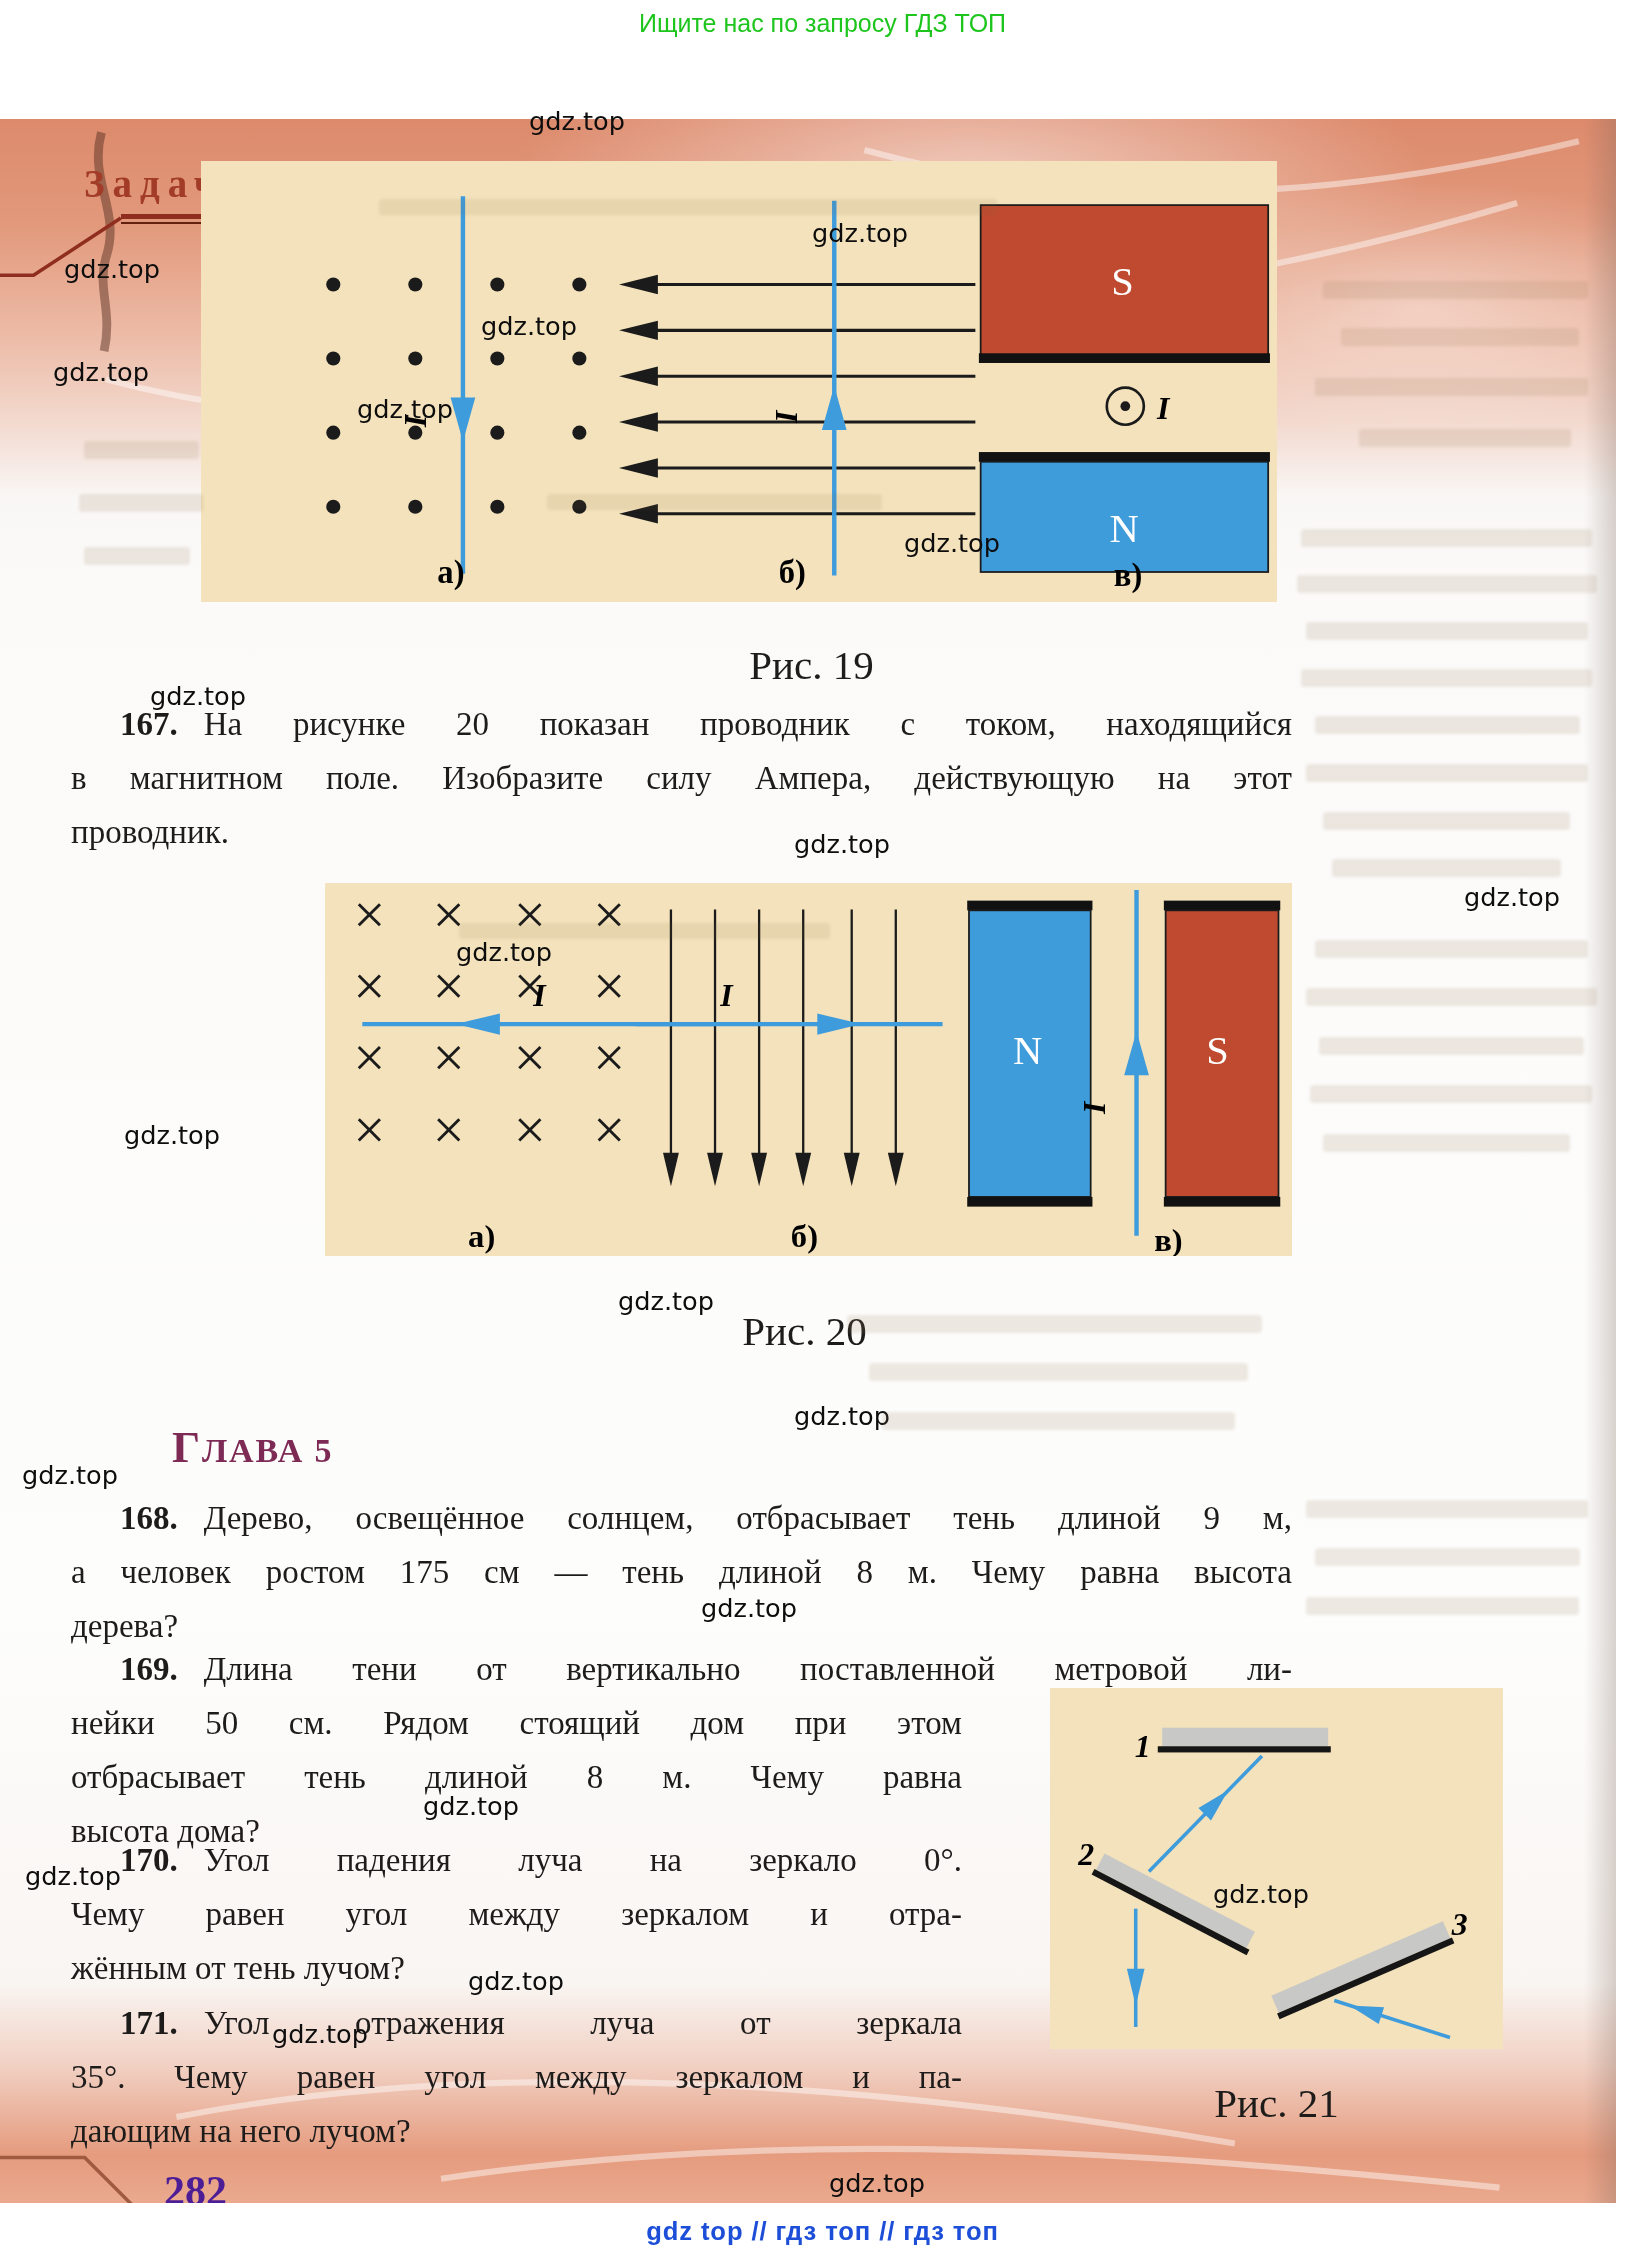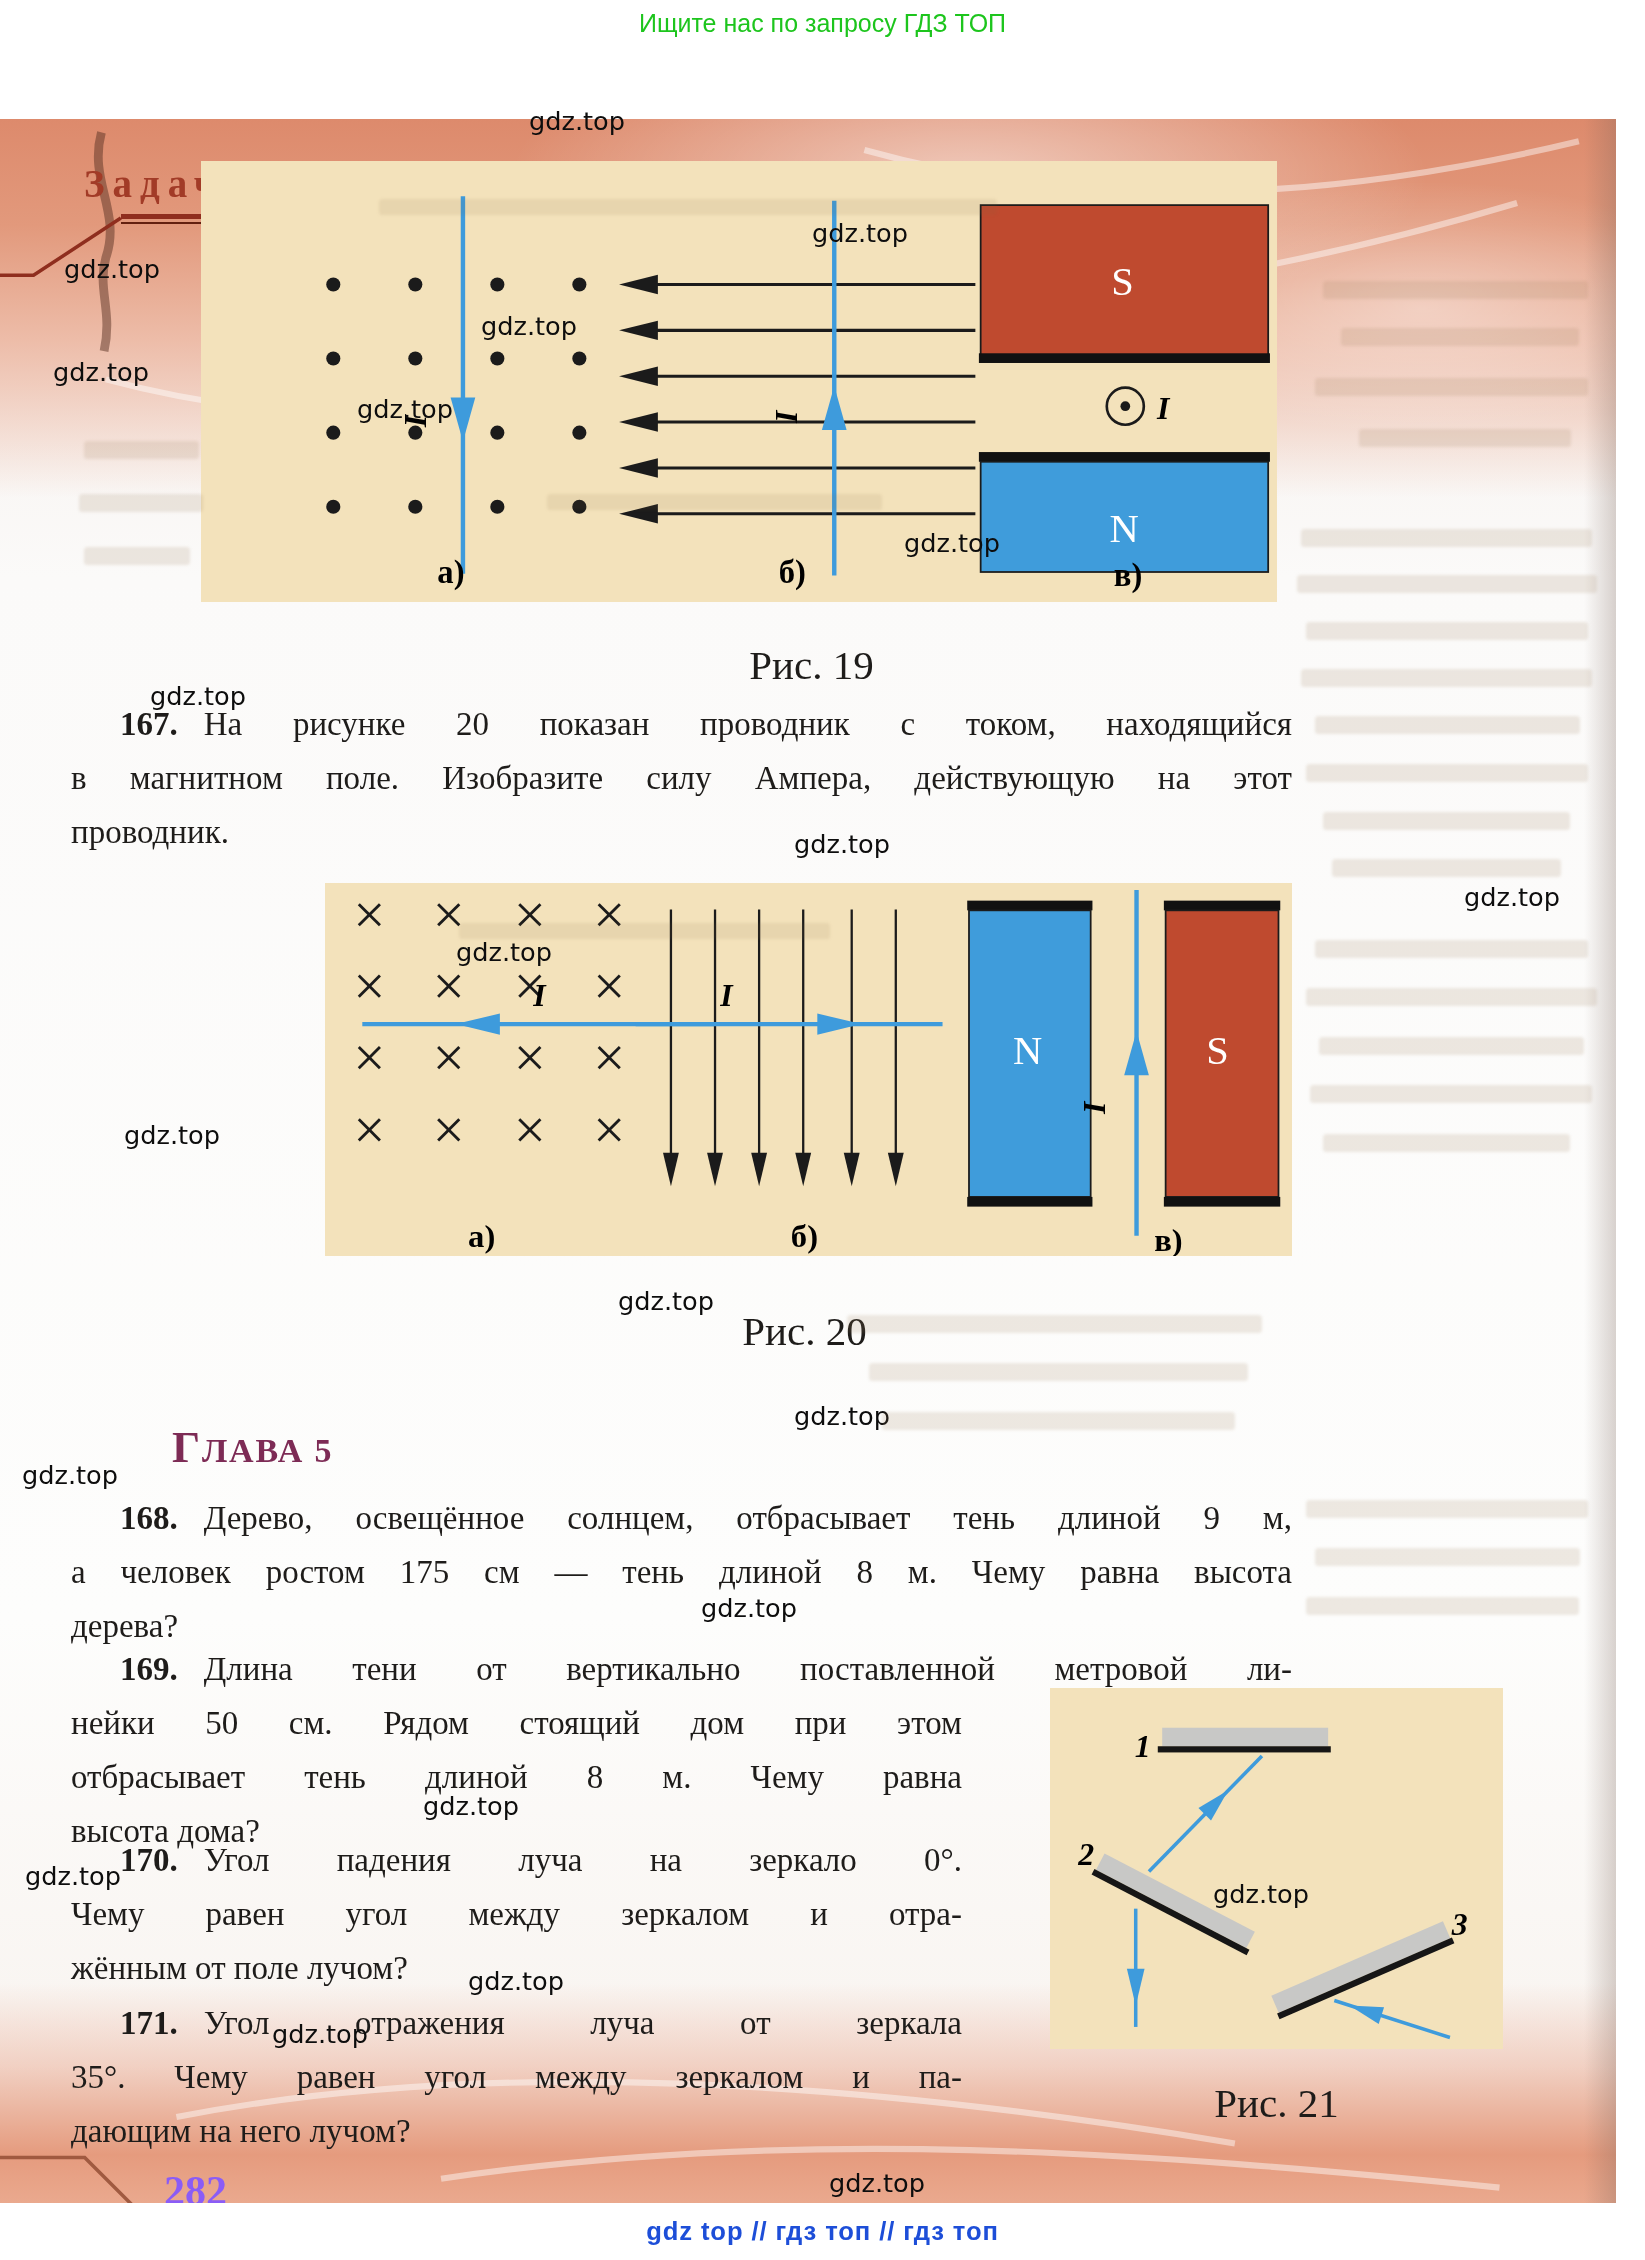--- a/index.html
+++ b/index.html
@@ -36,21 +36,21 @@
   
   .caption{font-size:41px;text-align:center;width:265px;}
   .prob{font-size:33px;line-height:54px;}
   .pline{white-space:nowrap;}
   .pjust{text-align:justify;text-align-last:justify;-moz-text-align-last:justify;white-space:normal;height:54px;overflow:hidden;}
   .pnum{font-weight:bold;margin-right:26px;}
   .pfirst{padding-left:49px;}
   .chapter{left:172px;top:1422px;font-size:34px;font-weight:bold;color:#7d2b55;letter-spacing:1.8px;}
   .chapter::first-letter{font-size:1.3em;}
   
-  .pagenum{left:164px;top:2167px;font-size:42px;font-weight:bold;color:#8b5cf6;}
+  .pagenum{left:164px;top:2167px;font-size:42px;font-weight:bold;color:#4c1d95;}
   
   .footer-band{left:0;top:2203px;width:1645px;height:57px;background:#ffffff;text-align:center;}
   .footer-band span{display:inline-block;margin-top:14px;font-family:"Liberation Sans",sans-serif;
        font-size:25.6px;font-weight:600;color:#1d4ed8;letter-spacing:0.9px;}
   
   .wm{position:absolute;font-family:"DejaVu Sans",sans-serif;font-size:25.6px;color:#0d0d0d;font-weight:500;text-align:right;}
   .ghost{position:absolute;background:rgba(156,125,88,.16);filter:blur(1.8px);border-radius:3.5px;height:17.6px;}
   .ghostb{position:absolute;background:rgba(130,100,60,.10);filter:blur(1.8px);border-radius:3.5px;height:16px;}
 </style>
 </head>
@@ -255,21 +255,21 @@
   <div class="pline pjust" style="width:891px;">нейки 50 см. Рядом стоящий дом при этом</div>
   <div class="pline pjust" style="width:891px;">отбрасывает тень длиной 8 м. Чему равна</div>
   <div class="pline">высота дома?</div>
 </div>
 
 <div class="abs prob" style="left:71px;top:1833px;width:891px;">
   <div class="pline pjust pfirst">
     <span class="pnum">170.</span><span>Угол падения луча на зеркало 0°.</span>
   </div>
   <div class="pline pjust">Чему равен угол между зеркалом и отра-</div>
-  <div class="pline">жённым от поле лучом?</div>
+  <div class="pline">жённым от тень лучом?</div>
 </div>
 
 <div class="abs prob" style="left:71px;top:1996px;width:891px;">
   <div class="pline pjust pfirst">
     <span class="pnum">171.</span><span>Угол отражения луча от зеркала</span>
   </div>
   <div class="pline pjust">35°. Чему равен угол между зеркалом и па-</div>
   <div class="pline">дающим на него лучом?</div>
 </div>
 

